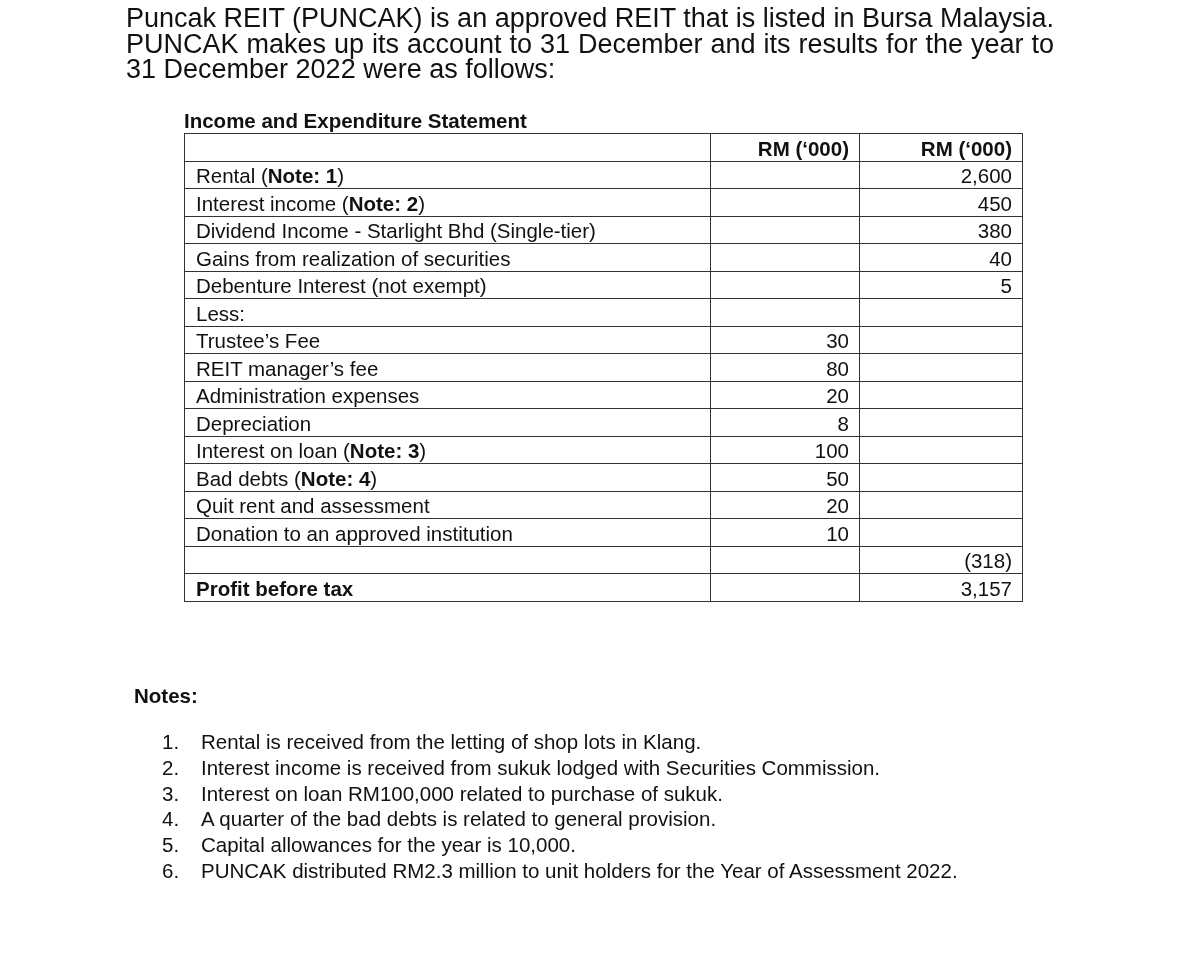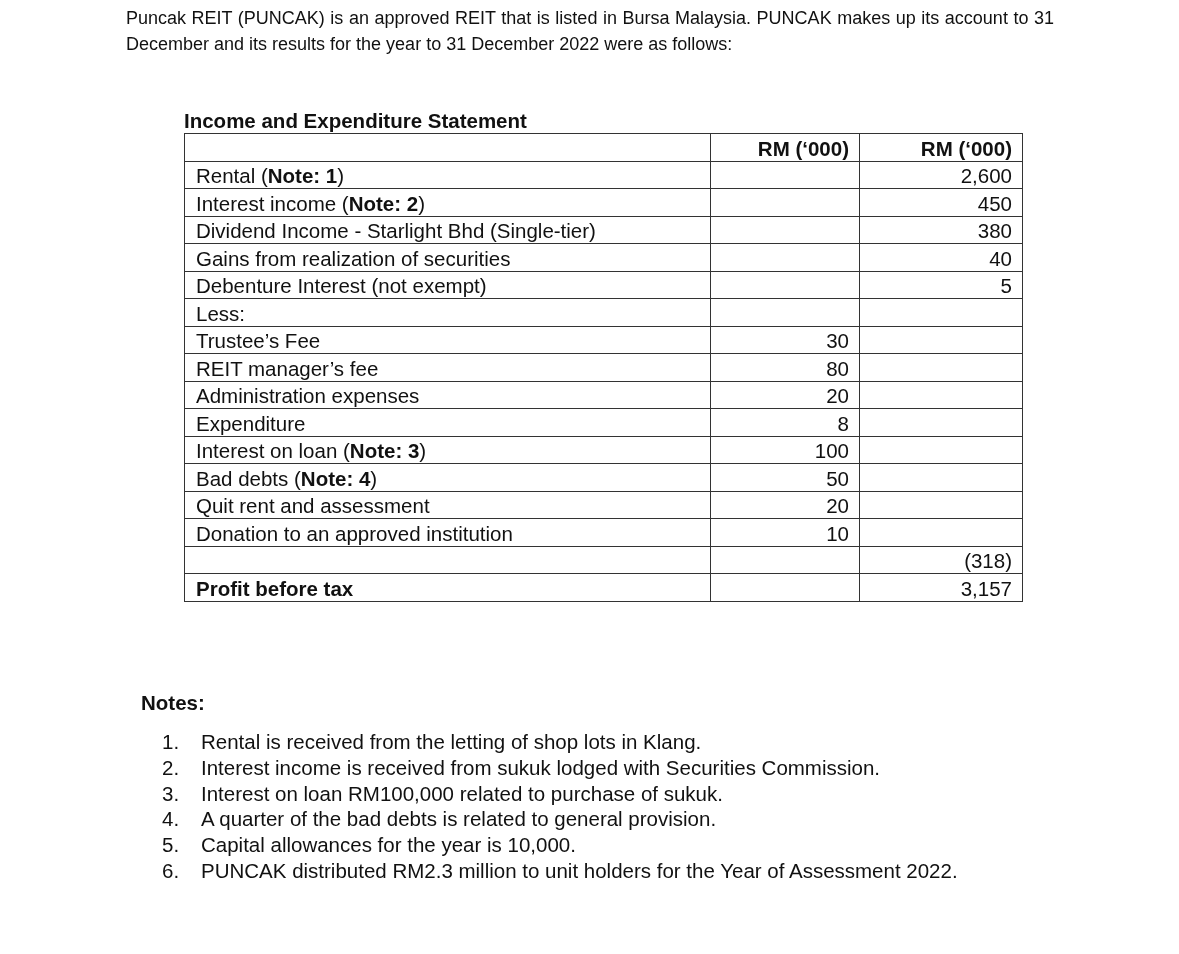--- a/index.html
+++ b/index.html
@@ -13,21 +13,21 @@
       position: relative;
       font-family: "Liberation Sans", sans-serif;
       color: #111111;
       overflow: hidden;
     }
     .intro {
       position: absolute;
       left: 126px;
       top: 6px;
       width: 928px;
-      font-size: 18px;
+      font-size: 27px;
       line-height: 25.5px;
       text-align: justify;
       margin: 0;
     }
     .table-title {
       position: absolute;
       left: 184px;
       top: 108px;
       width: 812px;
       text-align: left;
@@ -55,21 +55,21 @@
     table.statement td.col-a { width: 138px; text-align: right; padding-right: 10px; padding-left: 0; }
     table.statement td.col-b { width: 152px; text-align: right; padding-right: 10px; padding-left: 0; }
     table.statement tr.head td { font-weight: bold; text-align: right; }
     .b { font-weight: bold; }
     .notes-title {
       position: absolute;
       left: 126px;
       top: 676px;
       font-size: 20.5px;
       font-weight: bold;
-      margin: 15px;
+      margin: 8px;
     }
     ol.notes {
       position: absolute;
       left: 162px;
       top: 729px;
       margin: 0;
       padding: 0;
       list-style: none;
       font-size: 20.5px;
       line-height: 25.8px;
@@ -138,21 +138,21 @@
       <td class="col-desc">REIT manager’s fee</td>
       <td class="col-a">80</td>
       <td class="col-b"></td>
     </tr>
     <tr>
       <td class="col-desc">Administration expenses</td>
       <td class="col-a">20</td>
       <td class="col-b"></td>
     </tr>
     <tr>
-      <td class="col-desc">Expenditure</td>
+      <td class="col-desc">Depreciation</td>
       <td class="col-a">8</td>
       <td class="col-b"></td>
     </tr>
     <tr>
       <td class="col-desc"><span>Interest on loan (</span><span class="b">Note: 3</span><span>)</span></td>
       <td class="col-a">100</td>
       <td class="col-b"></td>
     </tr>
     <tr>
       <td class="col-desc"><span>Bad debts (</span><span class="b">Note: 4</span><span>)</span></td>

